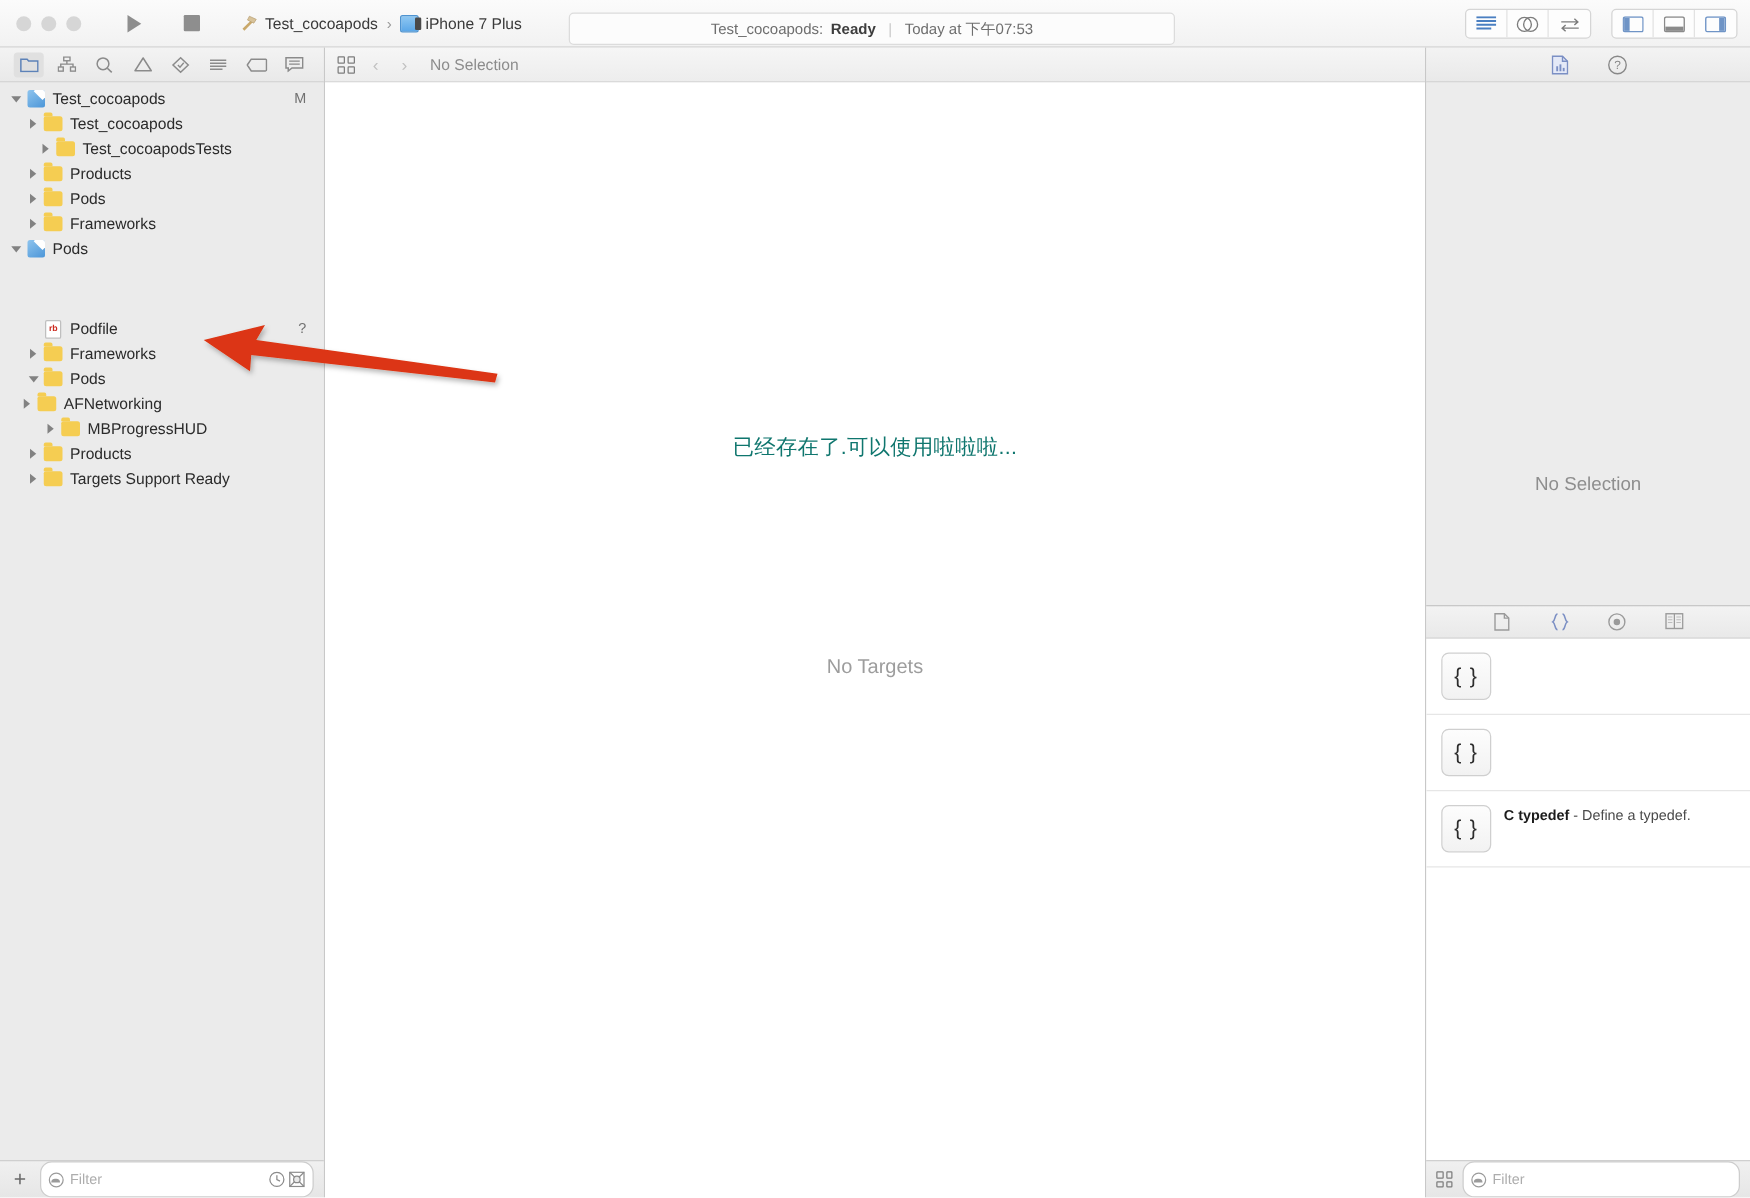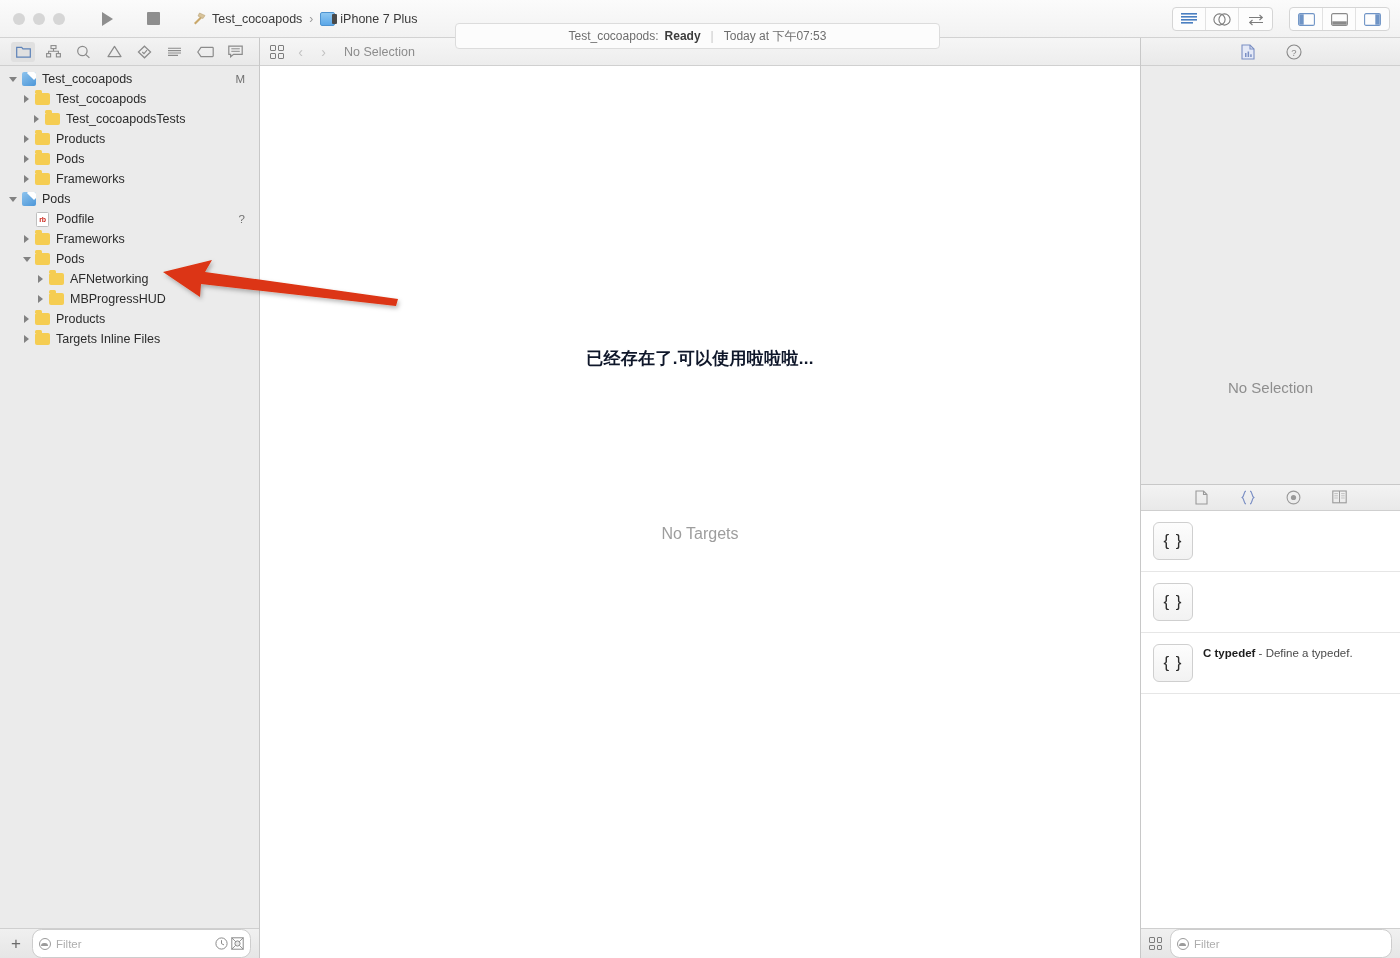--- a/index.html
+++ b/index.html
@@ -59,21 +59,21 @@
     background: linear-gradient(#8fc8f2, #5ba7e8);
     border-radius: 2px; position: relative;
     border: 1px solid #4e93d0;
   }
   .devicon::after {
     content:""; position:absolute; right:-3px; top:1px;
     width:5px; height:10px; background:#4a4a4a; border-radius:1px;
   }
 
   .status {
-    position: absolute; left: 455px; top: 23px;
+    position: absolute; left: 455px; top: 10px;
     width: 485px; height: 26px;
     background: #fcfcfc;
     border: 1px solid #dcdcdc;
     border-radius: 4px;
     display: flex; align-items: center; justify-content: center;
     font-size: 12px; color: #6e6e6e;
     gap: 6px;
   }
   .status b { color: #3d3d3d; font-weight: bold; }
   .status .sep { color: #c9c9c9; margin: 0 4px; }
@@ -228,22 +228,22 @@
     display: flex; align-items: center; justify-content: center;
   }
   .no-editor {
     font-size: 16px; color: #9d9d9d;
     position: absolute; left: 50%; top: 468px;
     transform: translate(-50%,-50%);
   }
   .cn-note {
     position: absolute;
     left: 50%; top: 292px; transform: translate(-50%,-50%);
-    font-size: 17px; color: #0f172a;
-    white-space: nowrap; letter-spacing: 0.3px; font-weight: bold;
+    font-size: 17px; color: #0f766e;
+    white-space: nowrap; letter-spacing: 0.3px;
   }
 
   
   .utilities {
     width: 260px; flex: 0 0 260px;
     background: #ececec;
     border-left: 1px solid #c8c8c8;
     display: flex; flex-direction: column;
   }
   .insp-tabs {
@@ -506,21 +506,21 @@
           </div>
           <div class="row" style="padding-left: 7px;">
             <div class="twist open">
               <i></i>
             </div>
             <div class="ico">
               <span class="projico"></span>
             </div>
             <span class="rlabel">Pods</span>
           </div>
-          <div class="row" style="padding-left: 21px;">
+          <div class="row" style="padding-left: 21px; margin-top: 44px;">
             <div class="twist none">
               <i></i>
             </div>
             <div class="ico">
               <span class="rbico">rb</span>
             </div>
             <span class="rlabel">Podfile</span>
             <span class="rbadge">?</span>
           </div>
           <div class="row" style="padding-left: 21px;">
@@ -534,21 +534,21 @@
           </div>
           <div class="row" style="padding-left: 21px;">
             <div class="twist open">
               <i></i>
             </div>
             <div class="ico">
               <span class="folder"></span>
             </div>
             <span class="rlabel">Pods</span>
           </div>
-          <div class="row" style="padding-left: 35px; text-align: right;">
+          <div class="row" style="padding-left: 16px; text-align: right;">
             <div class="twist">
               <i></i>
             </div>
             <div class="ico">
               <span class="folder"></span>
             </div>
             <span class="rlabel">AFNetworking</span>
           </div>
           <div class="row" style="padding-left: 35px;">
             <div class="twist">
@@ -568,21 +568,21 @@
             </div>
             <span class="rlabel">Products</span>
           </div>
           <div class="row" style="padding-left: 21px;">
             <div class="twist">
               <i></i>
             </div>
             <div class="ico">
               <span class="folder"></span>
             </div>
-            <span class="rlabel">Targets Inline Files</span>
+            <span class="rlabel">Targets Support Ready</span>
           </div>
         </div>
 
       <div class="nav-filter">
         <div class="plus">+</div>
         <div class="filterfield">
           <span class="circ-ico"></span>
           <span class="ftxt">Filter</span>
           <span class="fticon">
             <svg width="13" height="13" viewBox="0 0 13 13">

